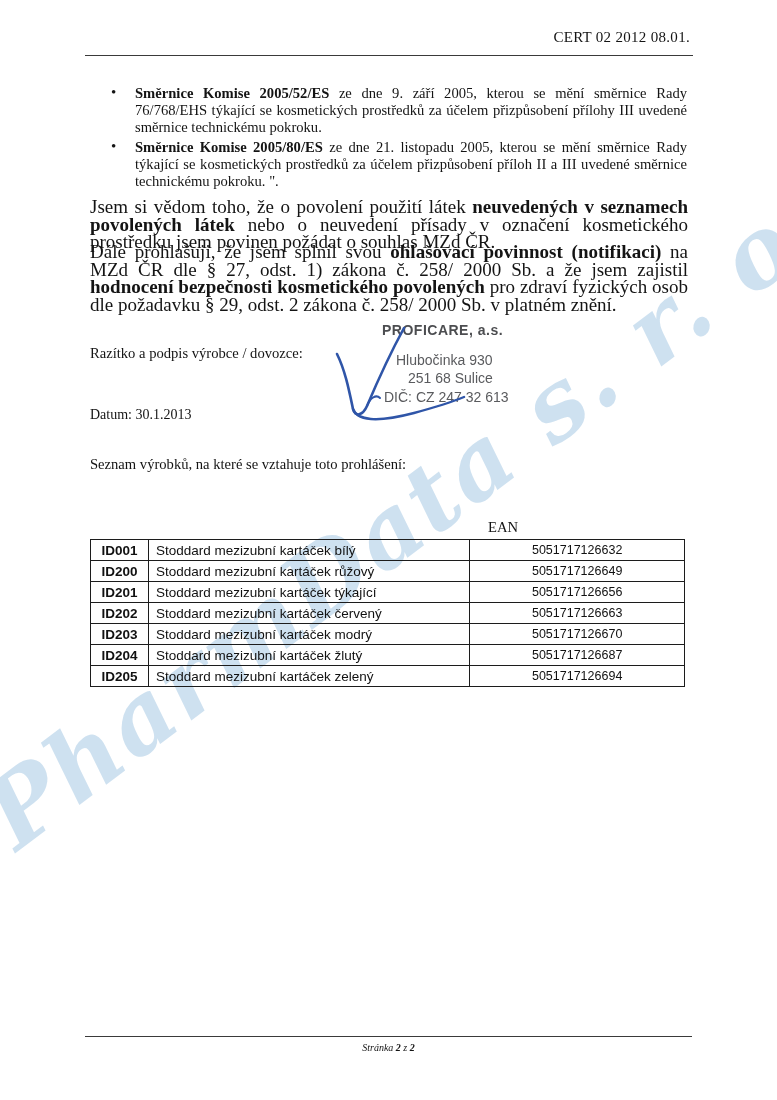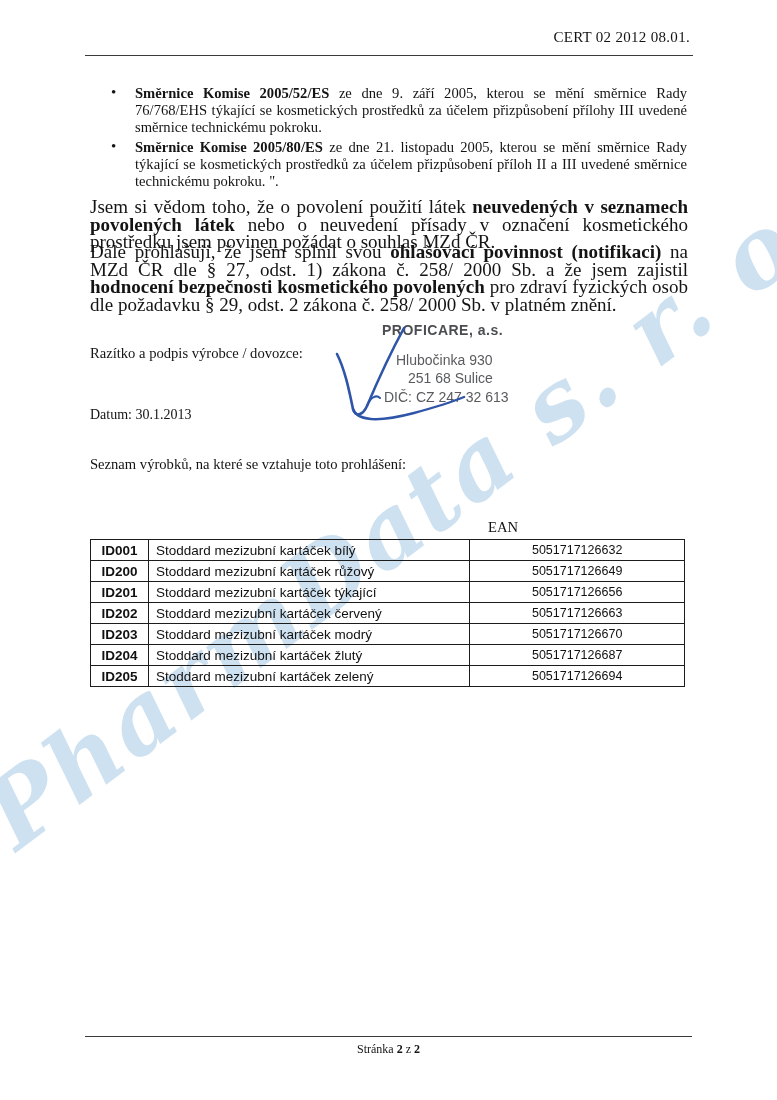--- a/index.html
+++ b/index.html
@@ -65,21 +65,21 @@
     color:rgba(125,175,215,0.38);
     pointer-events:none;
   }
 
   .footer-rule {
     position:absolute; top:1036px; left:85px; width:607px;
     border-top:1.4px solid #3a3a3a;
   }
   .footer-text {
     position:absolute; top:1042px; left:0; width:777px;
-    text-align:center; font-size:12px;
+    text-align:center; font-size:10px;font-style:italic;
   }
 </style>
 </head>
 <body>
 
 <div class="page">
 
   <div class="watermark">PharmData s. r. o.</div>
 
   <div class="cert-ref">CERT 02 2012 08.01.</div>

